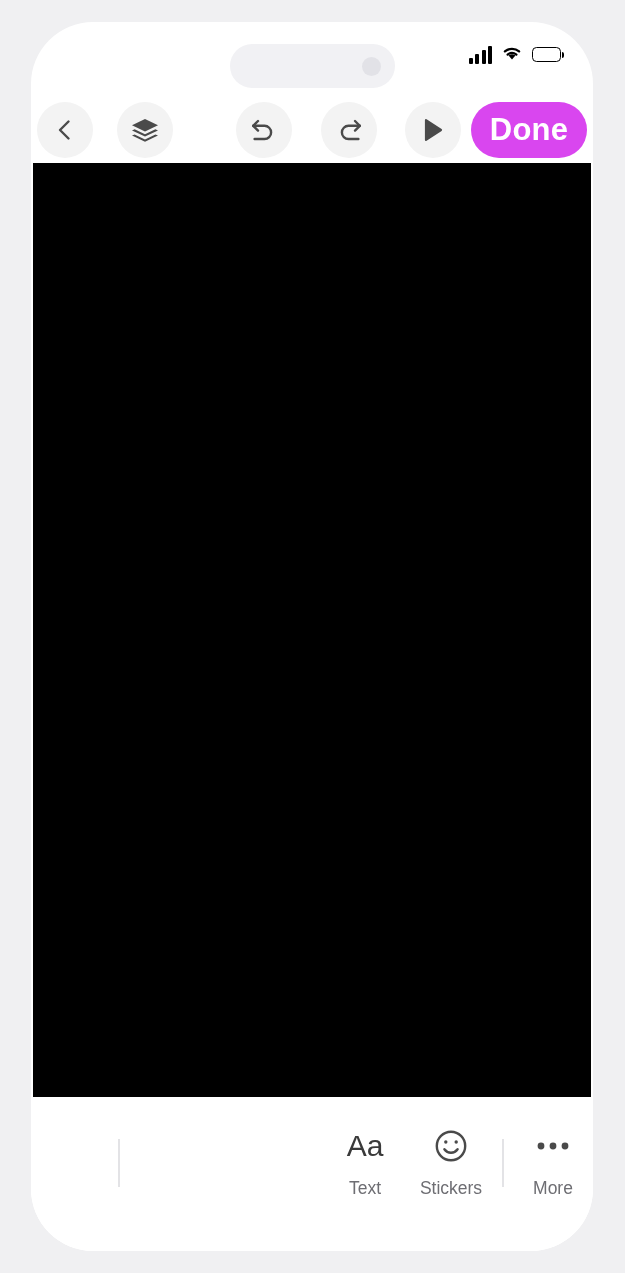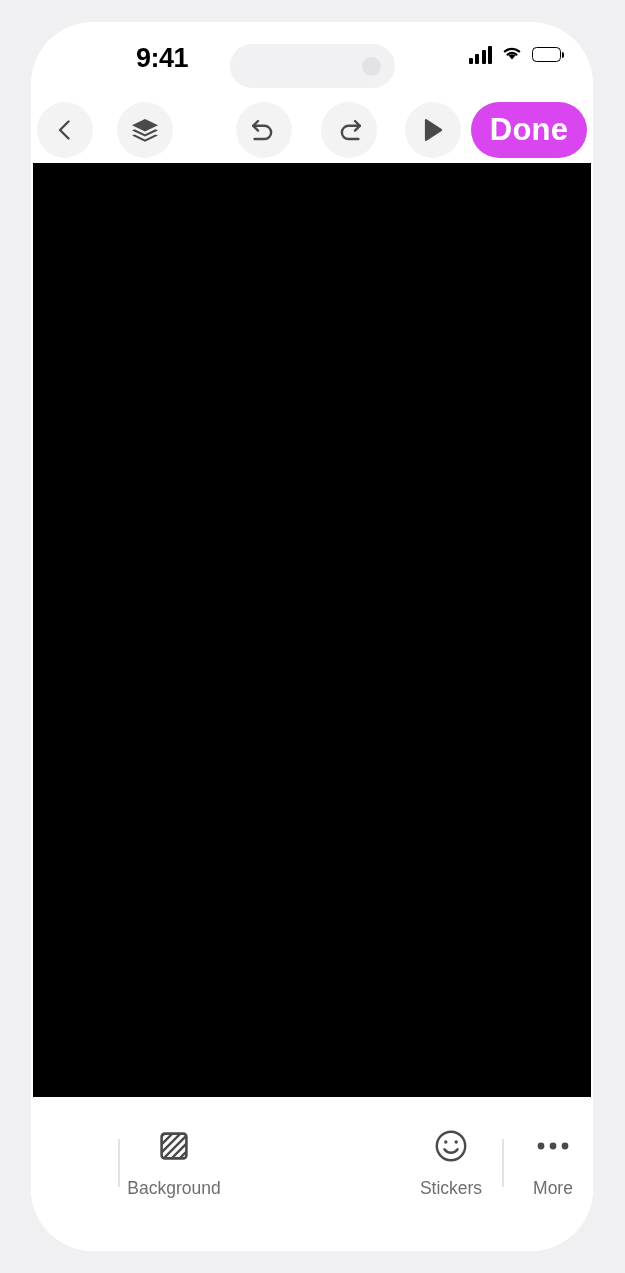--- a/index.html
+++ b/index.html
@@ -125,21 +125,20 @@
     width:1.6px; height:48px;
     background:#e3e3e6;
   }
 </style>
 </head>
 <body>
 
 <div id="phone">
 
   <div id="statusbar">
-    <div id="clock">9:41</div>
 
     <div id="island">
       <div id="island-lens"></div>
     </div>
 
     <div id="status-icons">
       <span class="sig-bars">
         <i></i>
           <i></i>
           <i></i>
@@ -200,38 +199,30 @@
   </div>
 
   <div id="canvas"></div>
 
   <div id="bottombar">
 
     <div class="divider" style="left:87px"></div>
     <div class="divider" style="left:471px"></div>
 
 
-    <div class="tool" style="left:97px">
+
+
+    <div class="tool" style="left:288px">
       <span class="ticon">
-        <svg width="42" height="42" viewBox="0 0 42 42">
-          <defs>
-            <clipPath id="hatchclip">
-              <rect x="8.6" y="8.6" width="24.8" height="24.8" rx="3.2"></rect>
-            </clipPath>
-          </defs>
-          <g clip-path="url(#hatchclip)" stroke="#4a4a4a" stroke-width="2.4">
-            <path d="M-2 14 14 -2M-2 22 22 -2M-2 30 30 -2M-2 38 38 -2M2 42 42 2M10 42 42 10M18 42 42 18M26 42 42 26M34 42 42 34"></path>
-          </g>
-          <rect x="8.6" y="8.6" width="24.8" height="24.8" rx="3.2" stroke="#4a4a4a" stroke-width="2.6" fill="none"></rect>
-        </svg>
-      </span>
-      <span class="tlabel">Background</span>
-    </div>
-
-
+        <svg width="52" height="42" viewBox="0 0 52 42">
+          <text x="26" y="31" text-anchor="middle" font-family="Liberation Sans, sans-serif" font-size="30" fill="#3a3a3a">Aa</text>
+        </svg>
+      </span>
+      <span class="tlabel">Text</span>
+    </div>
 
     <div class="tool" style="left:374px">
       <span class="ticon">
         <svg width="42" height="42" viewBox="0 0 42 42">
           <circle cx="21" cy="21" r="14.2" stroke="#4a4a4a" stroke-width="2.4" fill="none"></circle>
           <circle cx="15.8" cy="17" r="1.7" fill="#4a4a4a"></circle>
           <circle cx="26.2" cy="17" r="1.7" fill="#4a4a4a"></circle>
           <path d="M14.4 24.2a8 8 0 0 0 13.2 0" stroke="#4a4a4a" stroke-width="2.4" fill="none" stroke-linecap="round"></path>
         </svg>
       </span>

